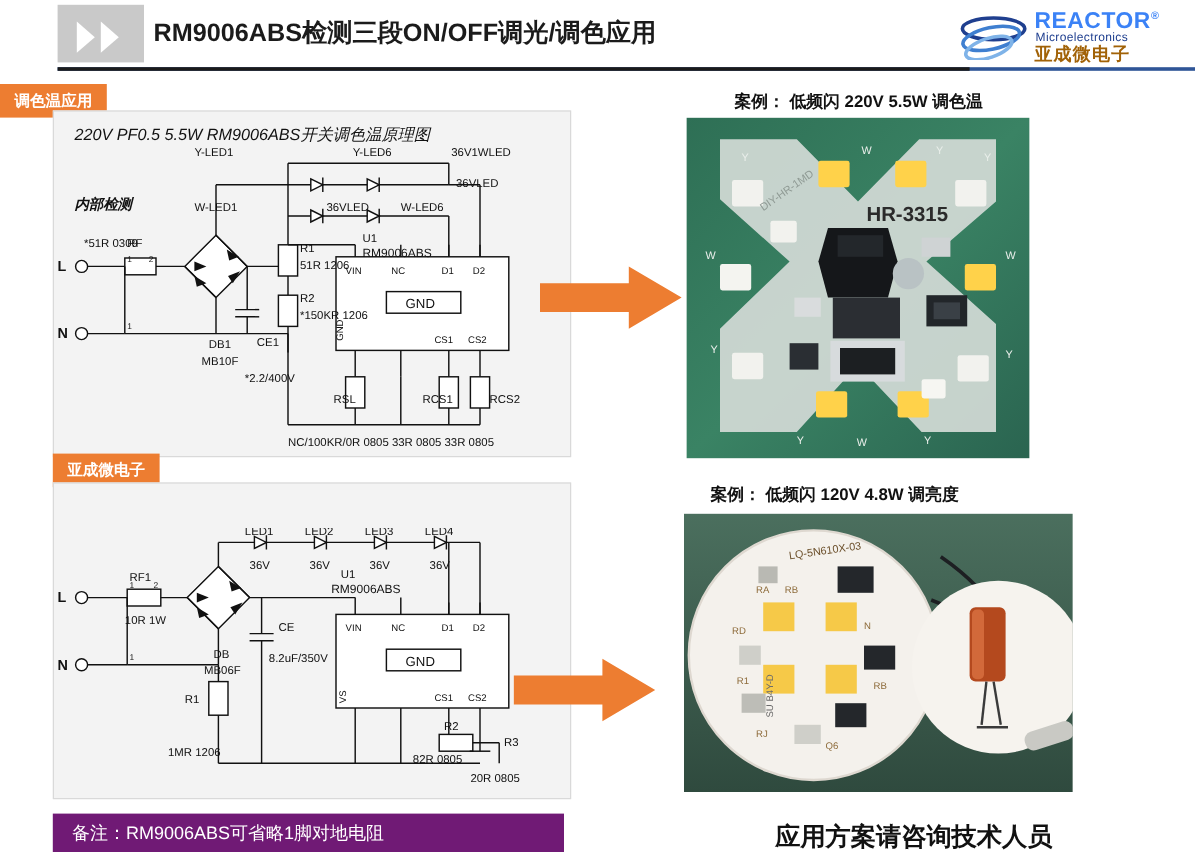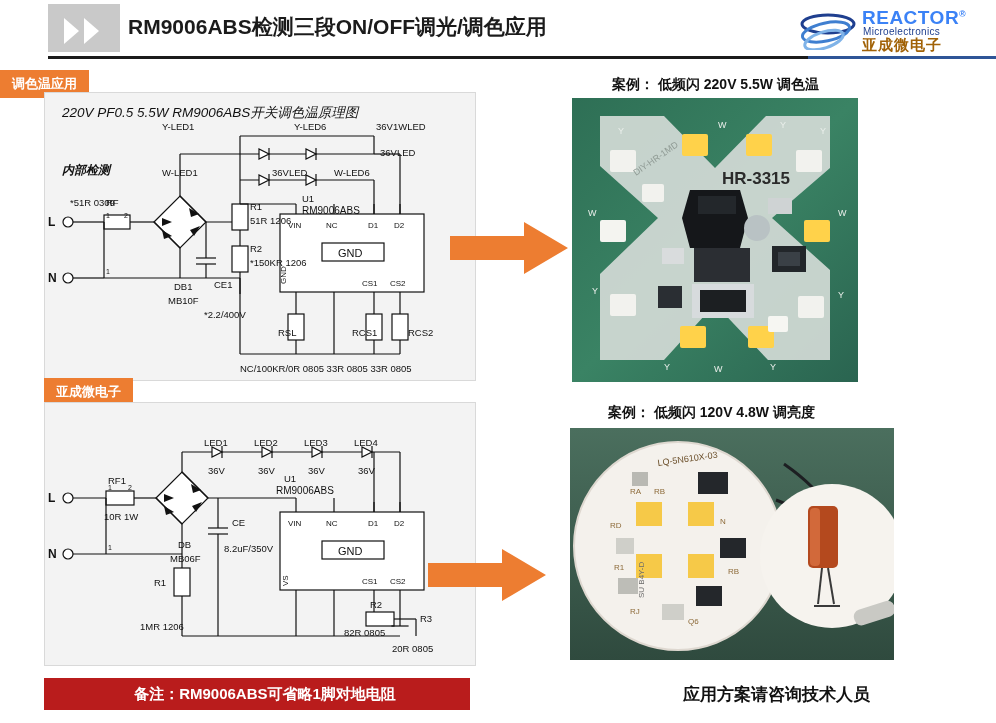--- a/index.html
+++ b/index.html
@@ -31,22 +31,22 @@
   .logo-cn{position:absolute;left:62px;top:30px;font-size:15px;font-weight:bold;color:#a16207;letter-spacing:1px;}
 
   
   .tag{position:absolute;background:#ed7d31;color:#fff;font-size:13px;font-weight:bold;padding:5px 12px;}
   .panel{position:absolute;background:#f3f3f3;border:1px solid #d9d9d9;}
   .panel-title{position:absolute;font-style:italic;font-weight:normal;font-size:13.5px;color:#111;}
 
   .cap{position:absolute;font-size:14px;font-weight:bold;color:#111;}
 
   .photo{position:absolute;}
-  .note-bar{position:absolute;background:#b91c1c;color:#fff;font-weight:bold;font-size:15px;display:flex;align-items:center;padding-left:16px;justify-content:center;}
-  .footer-note{position:absolute;font-size:17px;font-weight:bold;color:#111;margin-left:37px;}
+  .note-bar{position:absolute;background:#701a75;color:#fff;font-weight:normal;font-size:15px;display:flex;align-items:center;padding-left:16px;}
+  .footer-note{position:absolute;font-size:21px;font-weight:bold;color:#111;}
 
   .arrow{position:absolute;}
 
   svg{display:block;}
   .sch text{font-family:"Liberation Sans","DejaVu Sans",sans-serif;}
 </style>
 </head>
 <body>
 
 <div class="slide">
@@ -325,21 +325,21 @@
   </svg>
 
   <svg class="arrow" style="left:450px;top:218px;" width="120" height="60" viewBox="0 0 120 60">
     <polygon points="0,18 74,18 74,4 118,30 74,56 74,42 0,42" fill="#ed7d31"></polygon>
   </svg>
   <svg class="arrow" style="left:428px;top:545px;" width="120" height="60" viewBox="0 0 120 60">
     <polygon points="0,18 74,18 74,4 118,30 74,56 74,42 0,42" fill="#ed7d31"></polygon>
   </svg>
 
   <div class="cap" style="left:612px;top:76px;">案例： 低频闪  220V  5.5W    调色温</div>
-  <div class="cap" style="left:608px;top:404px;">案例： 低频闪  120V  4.8W    调亮度</div>
+  <div class="cap" style="left:592px;top:404px;">案例： 低频闪  120V  4.8W    调亮度</div>
 
   <svg class="photo" style="left:572px;top:98px;" width="286" height="284" viewBox="0 0 286 284">
     <defs>
       <linearGradient id="pcbg" x1="0" y1="0" x2="1" y2="1">
         <stop offset="0" stop-color="#2e6f55"></stop>
         <stop offset="0.5" stop-color="#3a8364"></stop>
         <stop offset="1" stop-color="#2a6450"></stop>
       </linearGradient>
     </defs>
     <rect x="0" y="0" width="286" height="284" fill="url(#pcbg)"></rect>

